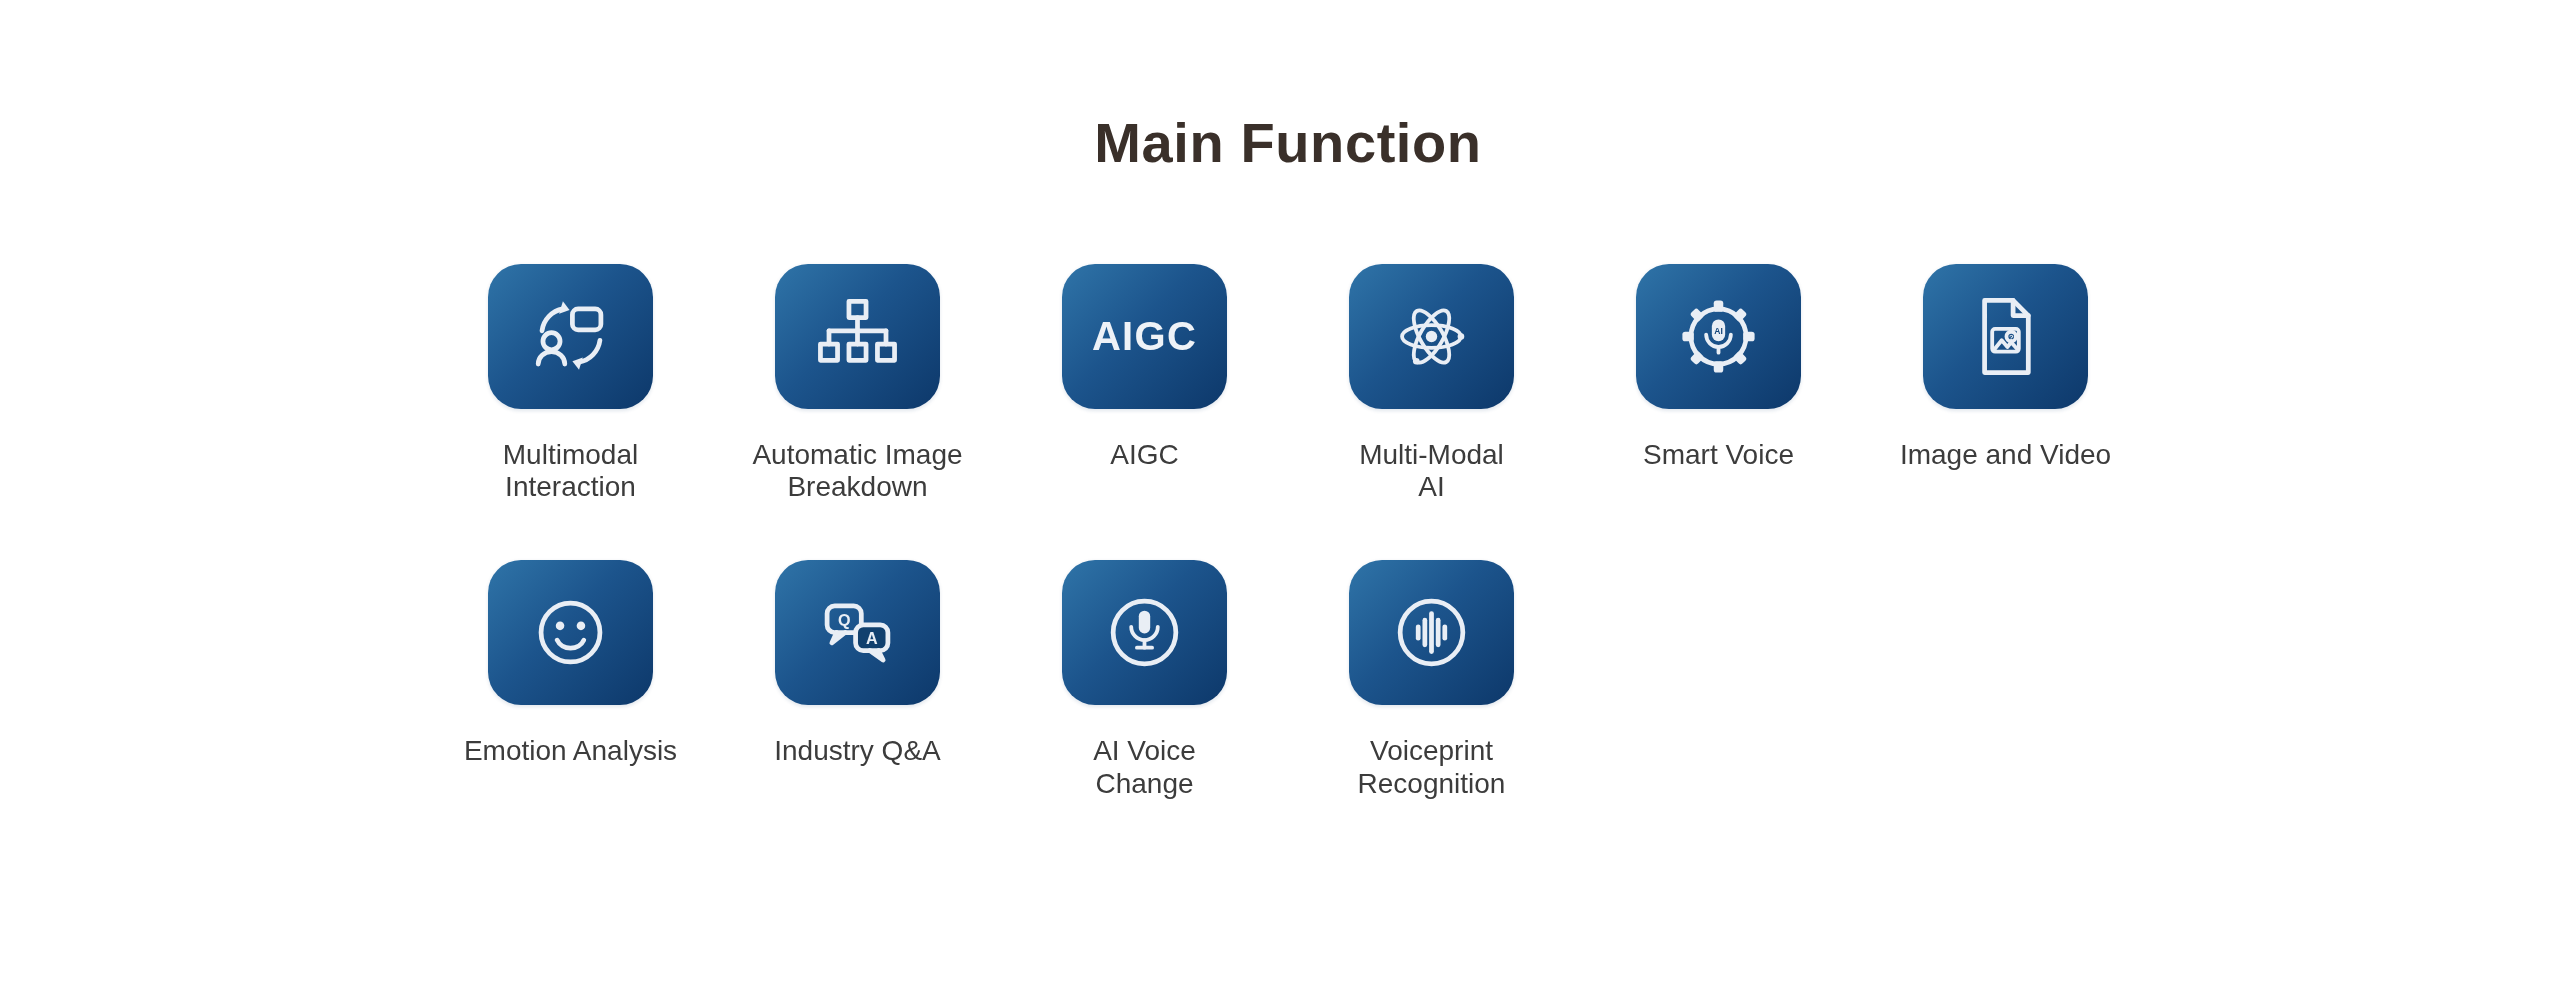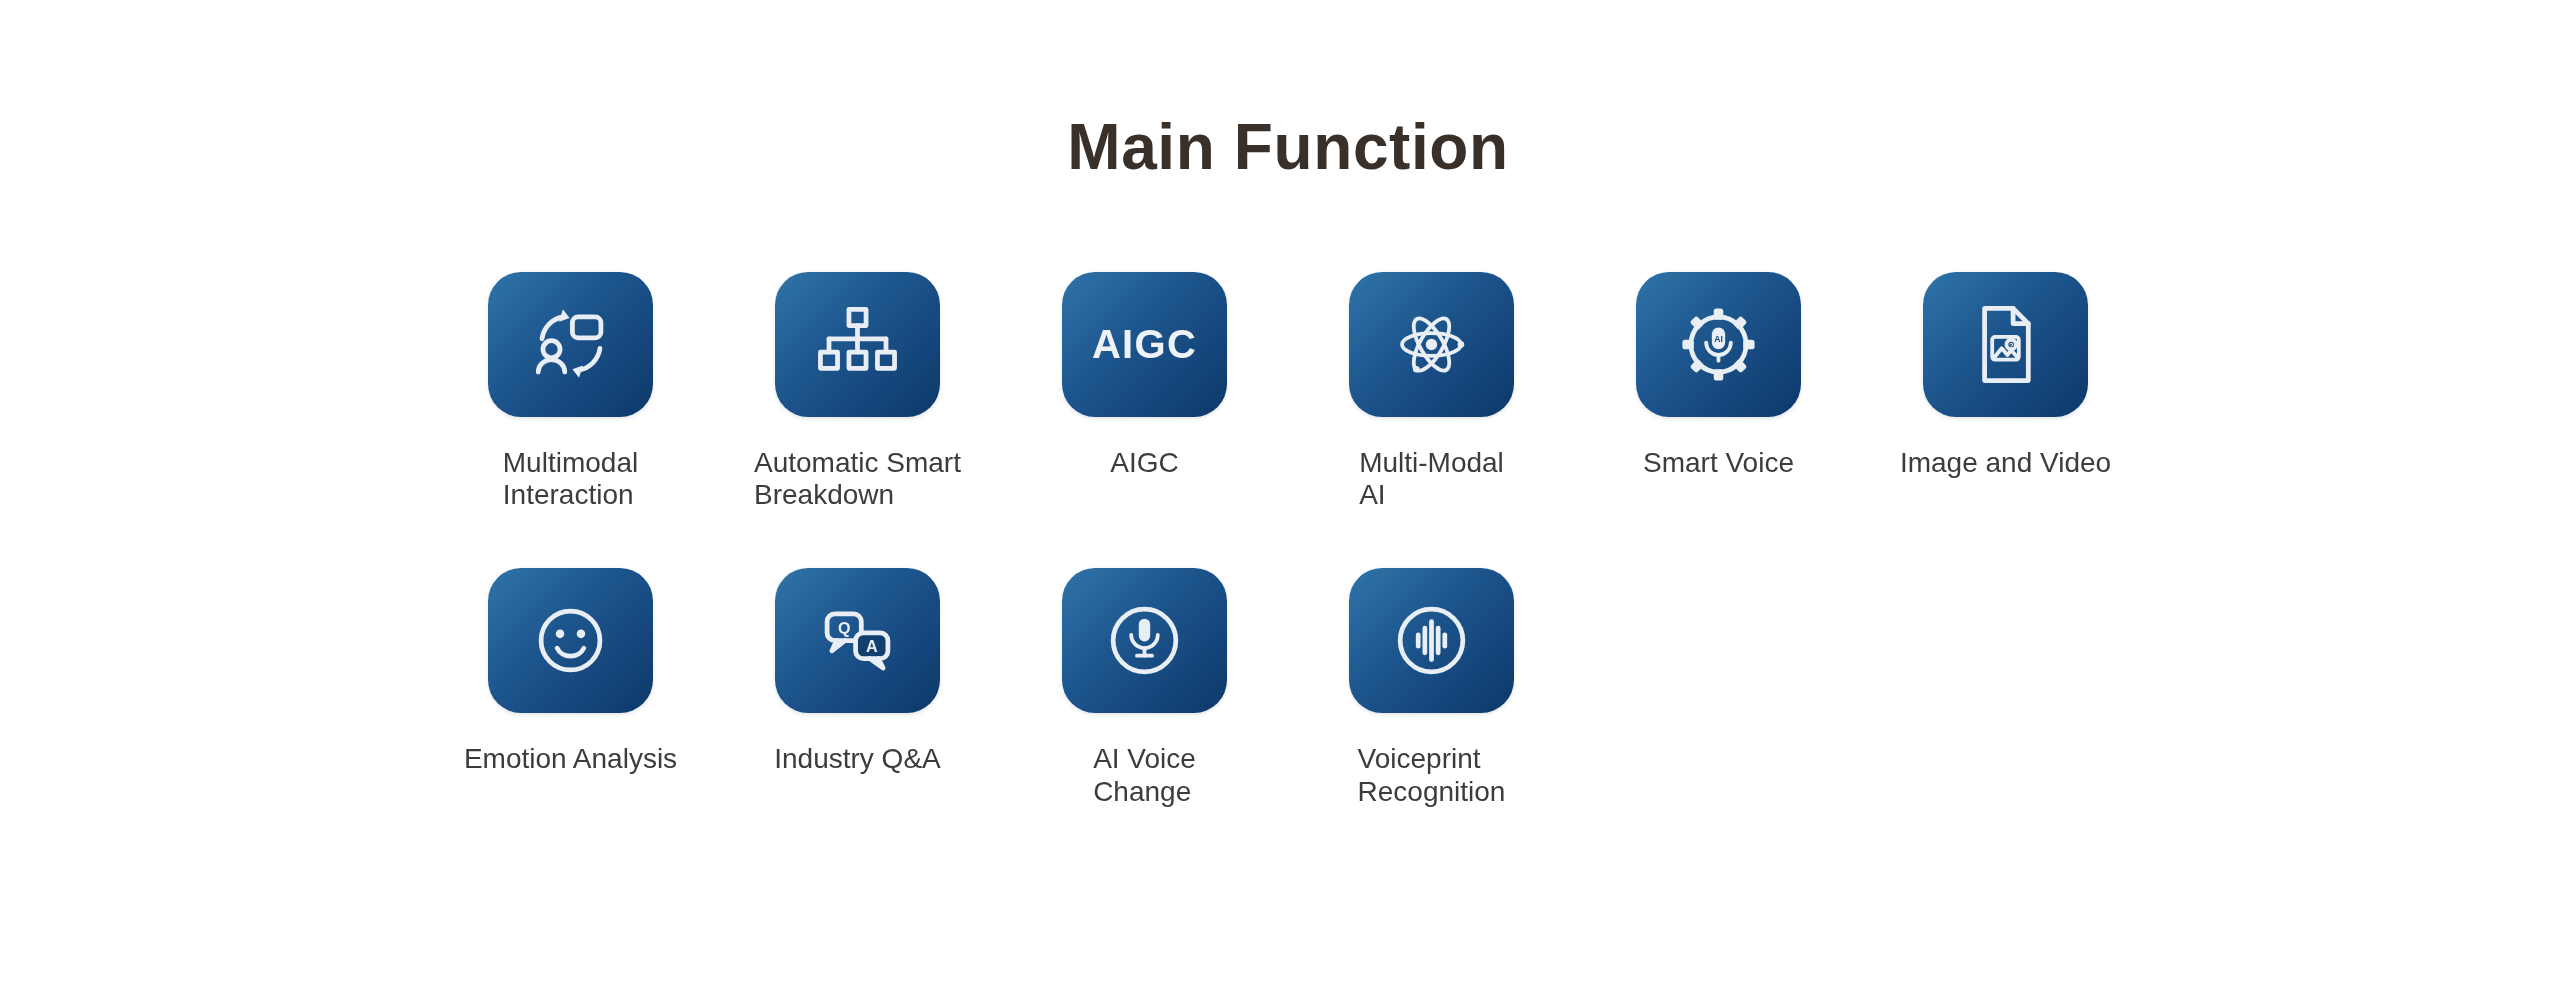--- a/index.html
+++ b/index.html
@@ -9,21 +9,21 @@
     font-family:"Liberation Sans","DejaVu Sans",sans-serif;
     overflow:hidden;
     position:relative;
   }
   .section{
     width:100%;height:100%;
     display:flex;flex-direction:column;align-items:center;
   }
   .title{
     margin:115px 0 0 0;
-    font-size:64px;
+    font-size:56px;
     font-weight:700;
     color:#3a302a;
     letter-spacing:0.6px;
     line-height:1;
     text-align:center;
   }
   .grid{
     margin-top:93px;
     display:grid;
     grid-template-columns:repeat(6,287px);
@@ -50,20 +50,21 @@
     color:#eef2f7;
     font-size:40px;
     font-weight:700;
     letter-spacing:1.3px;
   }
   .label{
     margin-top:30px;
     font-size:28px;
     line-height:1.15;
     color:#3c3c3c;
+    text-align:center;
     white-space:pre-line;
     max-width:277px;
   }
 </style>
 </head>
 <body>
 
 <div class="section">
   <h1 class="title">Main Function</h1>
 
@@ -90,21 +91,21 @@
         <svg viewBox="0 0 100 100">
           <rect class="icon-stroke" x="41" y="13" width="18" height="17"></rect>
           <path class="icon-stroke" d="M50 30 V44"></path>
           <path class="icon-stroke" d="M20 44 H80"></path>
           <path class="icon-stroke" d="M20 44 V58 M50 44 V58 M80 44 V58"></path>
           <rect class="icon-stroke" x="11" y="58" width="18" height="17"></rect>
           <rect class="icon-stroke" x="41" y="58" width="18" height="17"></rect>
           <rect class="icon-stroke" x="71" y="58" width="18" height="17"></rect>
         </svg>
       </div>
-      <div class="label">Automatic Smart
+      <div class="label">Automatic Image
 Breakdown</div>
     </div>
 
 
     <div class="cell">
       <div class="tile">
         <div class="aigc-text">AIGC</div>
       </div>
       <div class="label">AIGC</div>
     </div>

